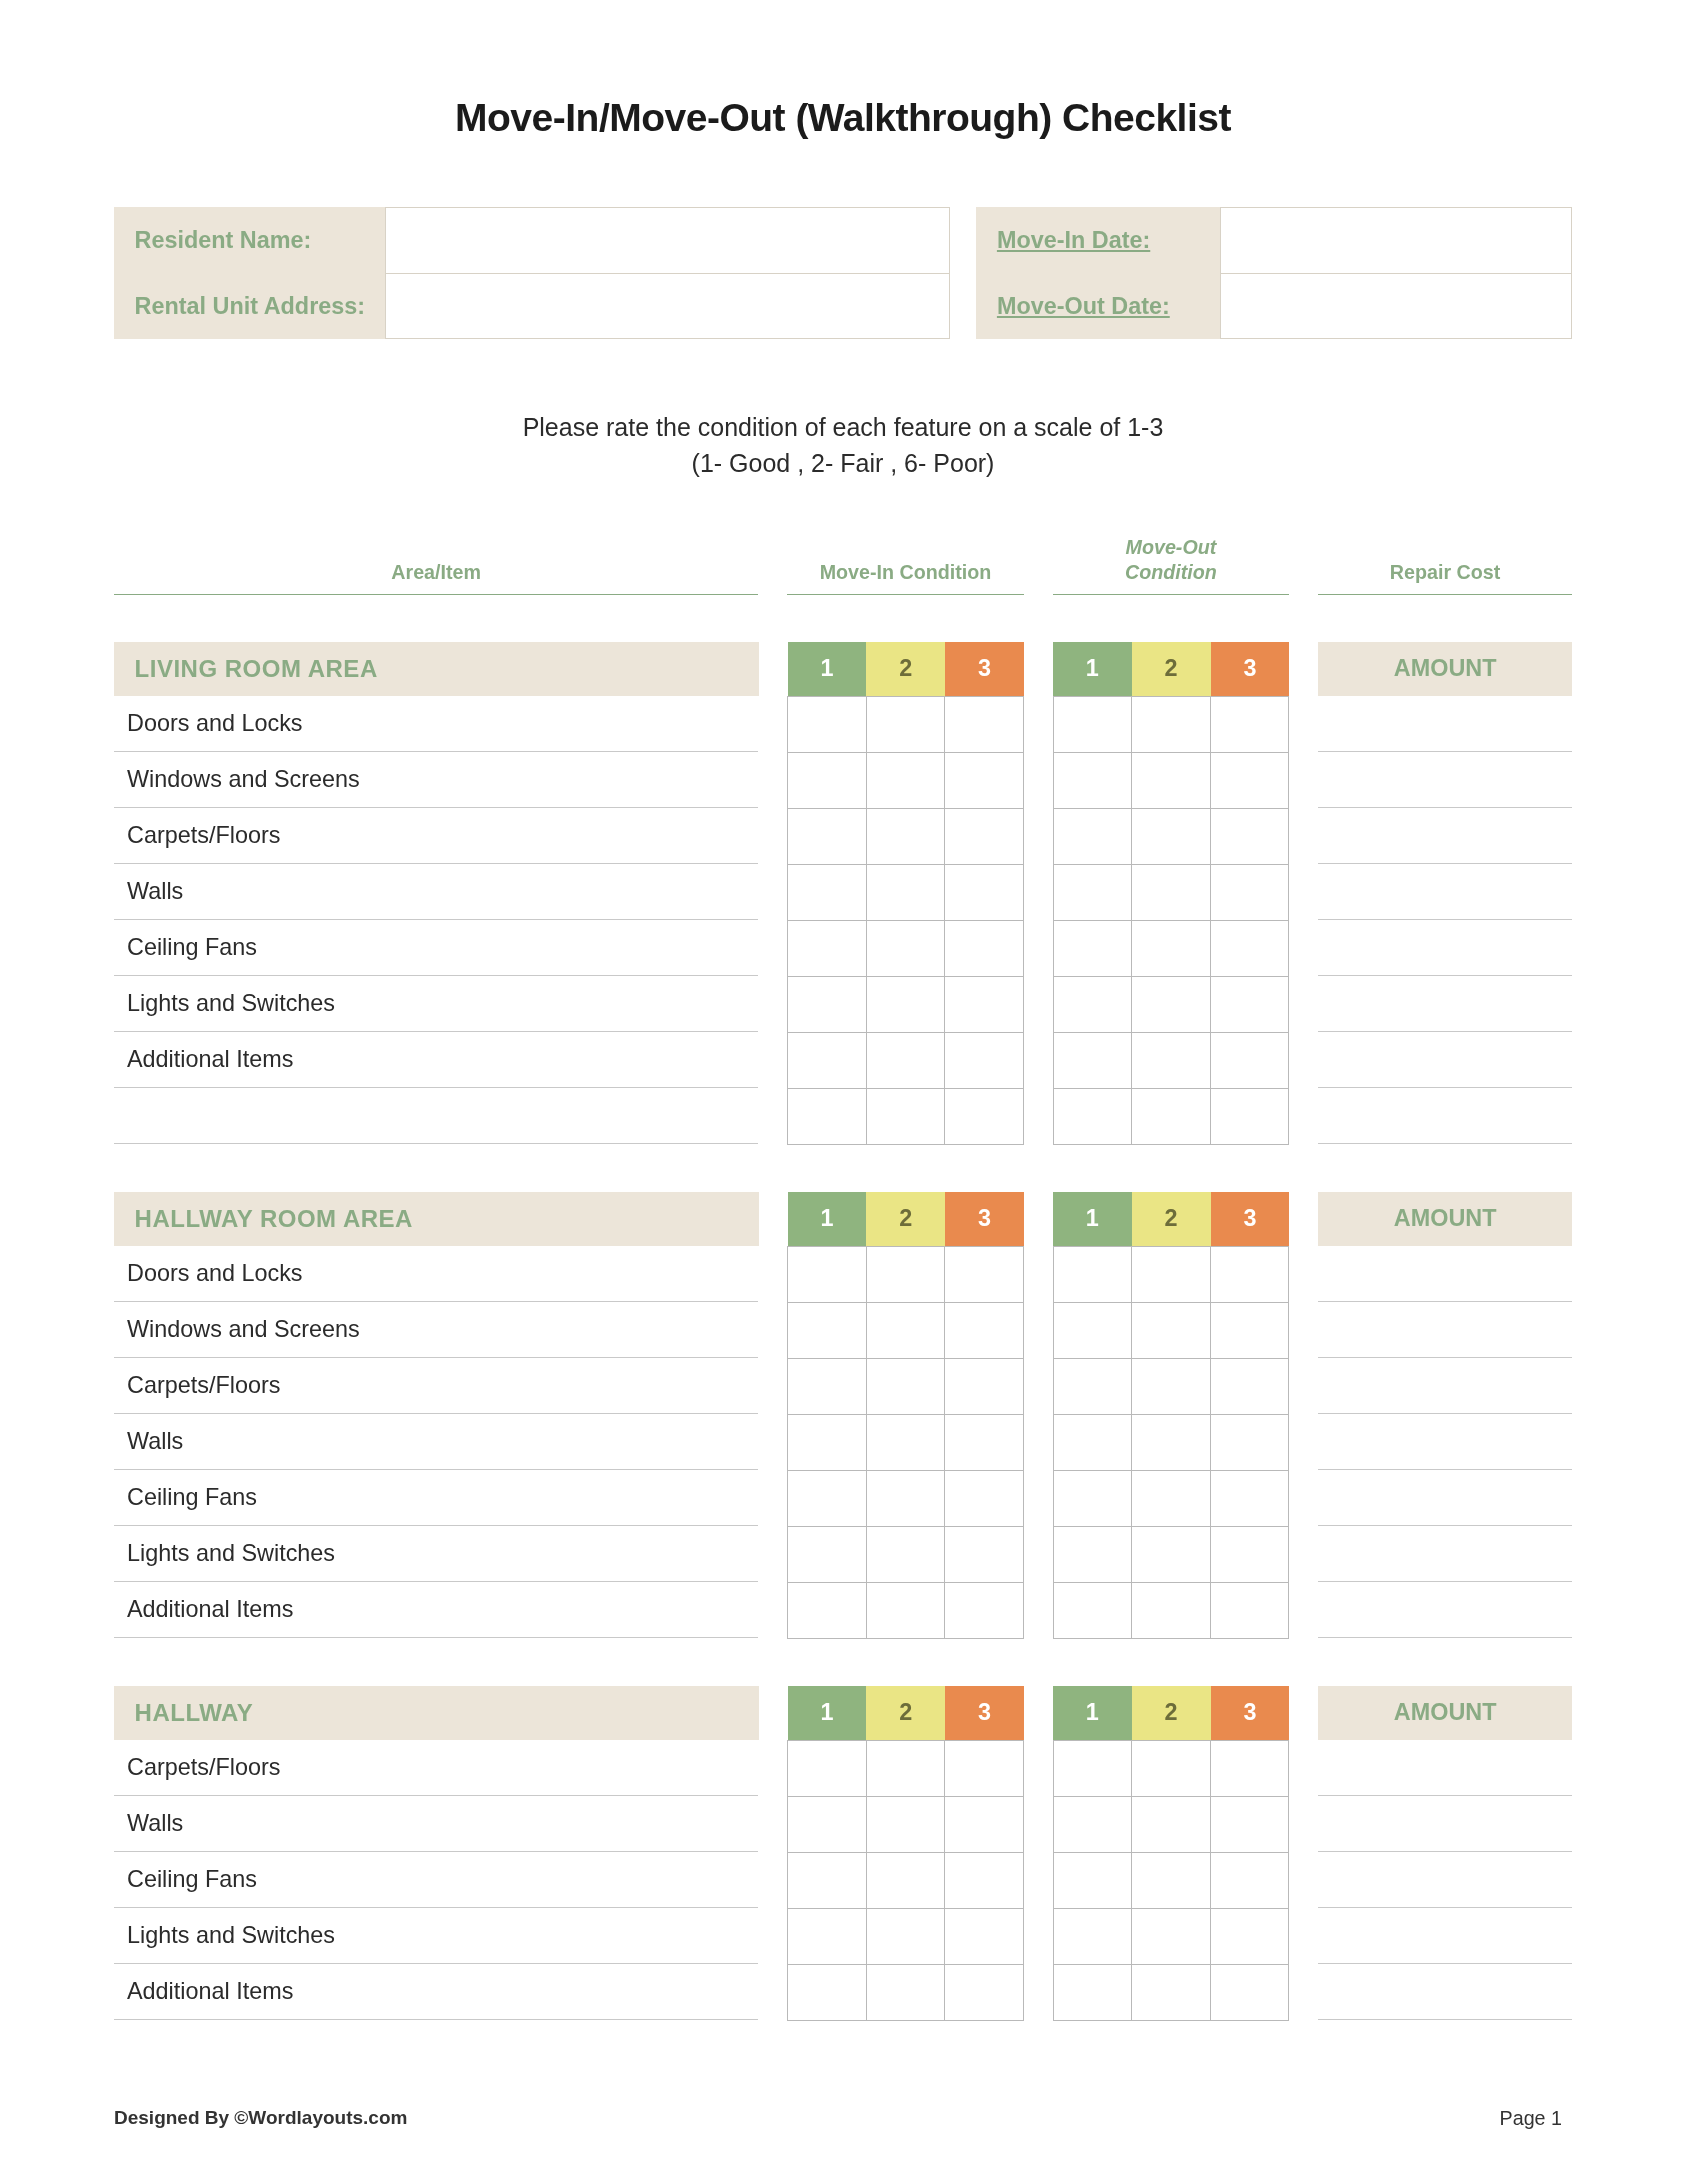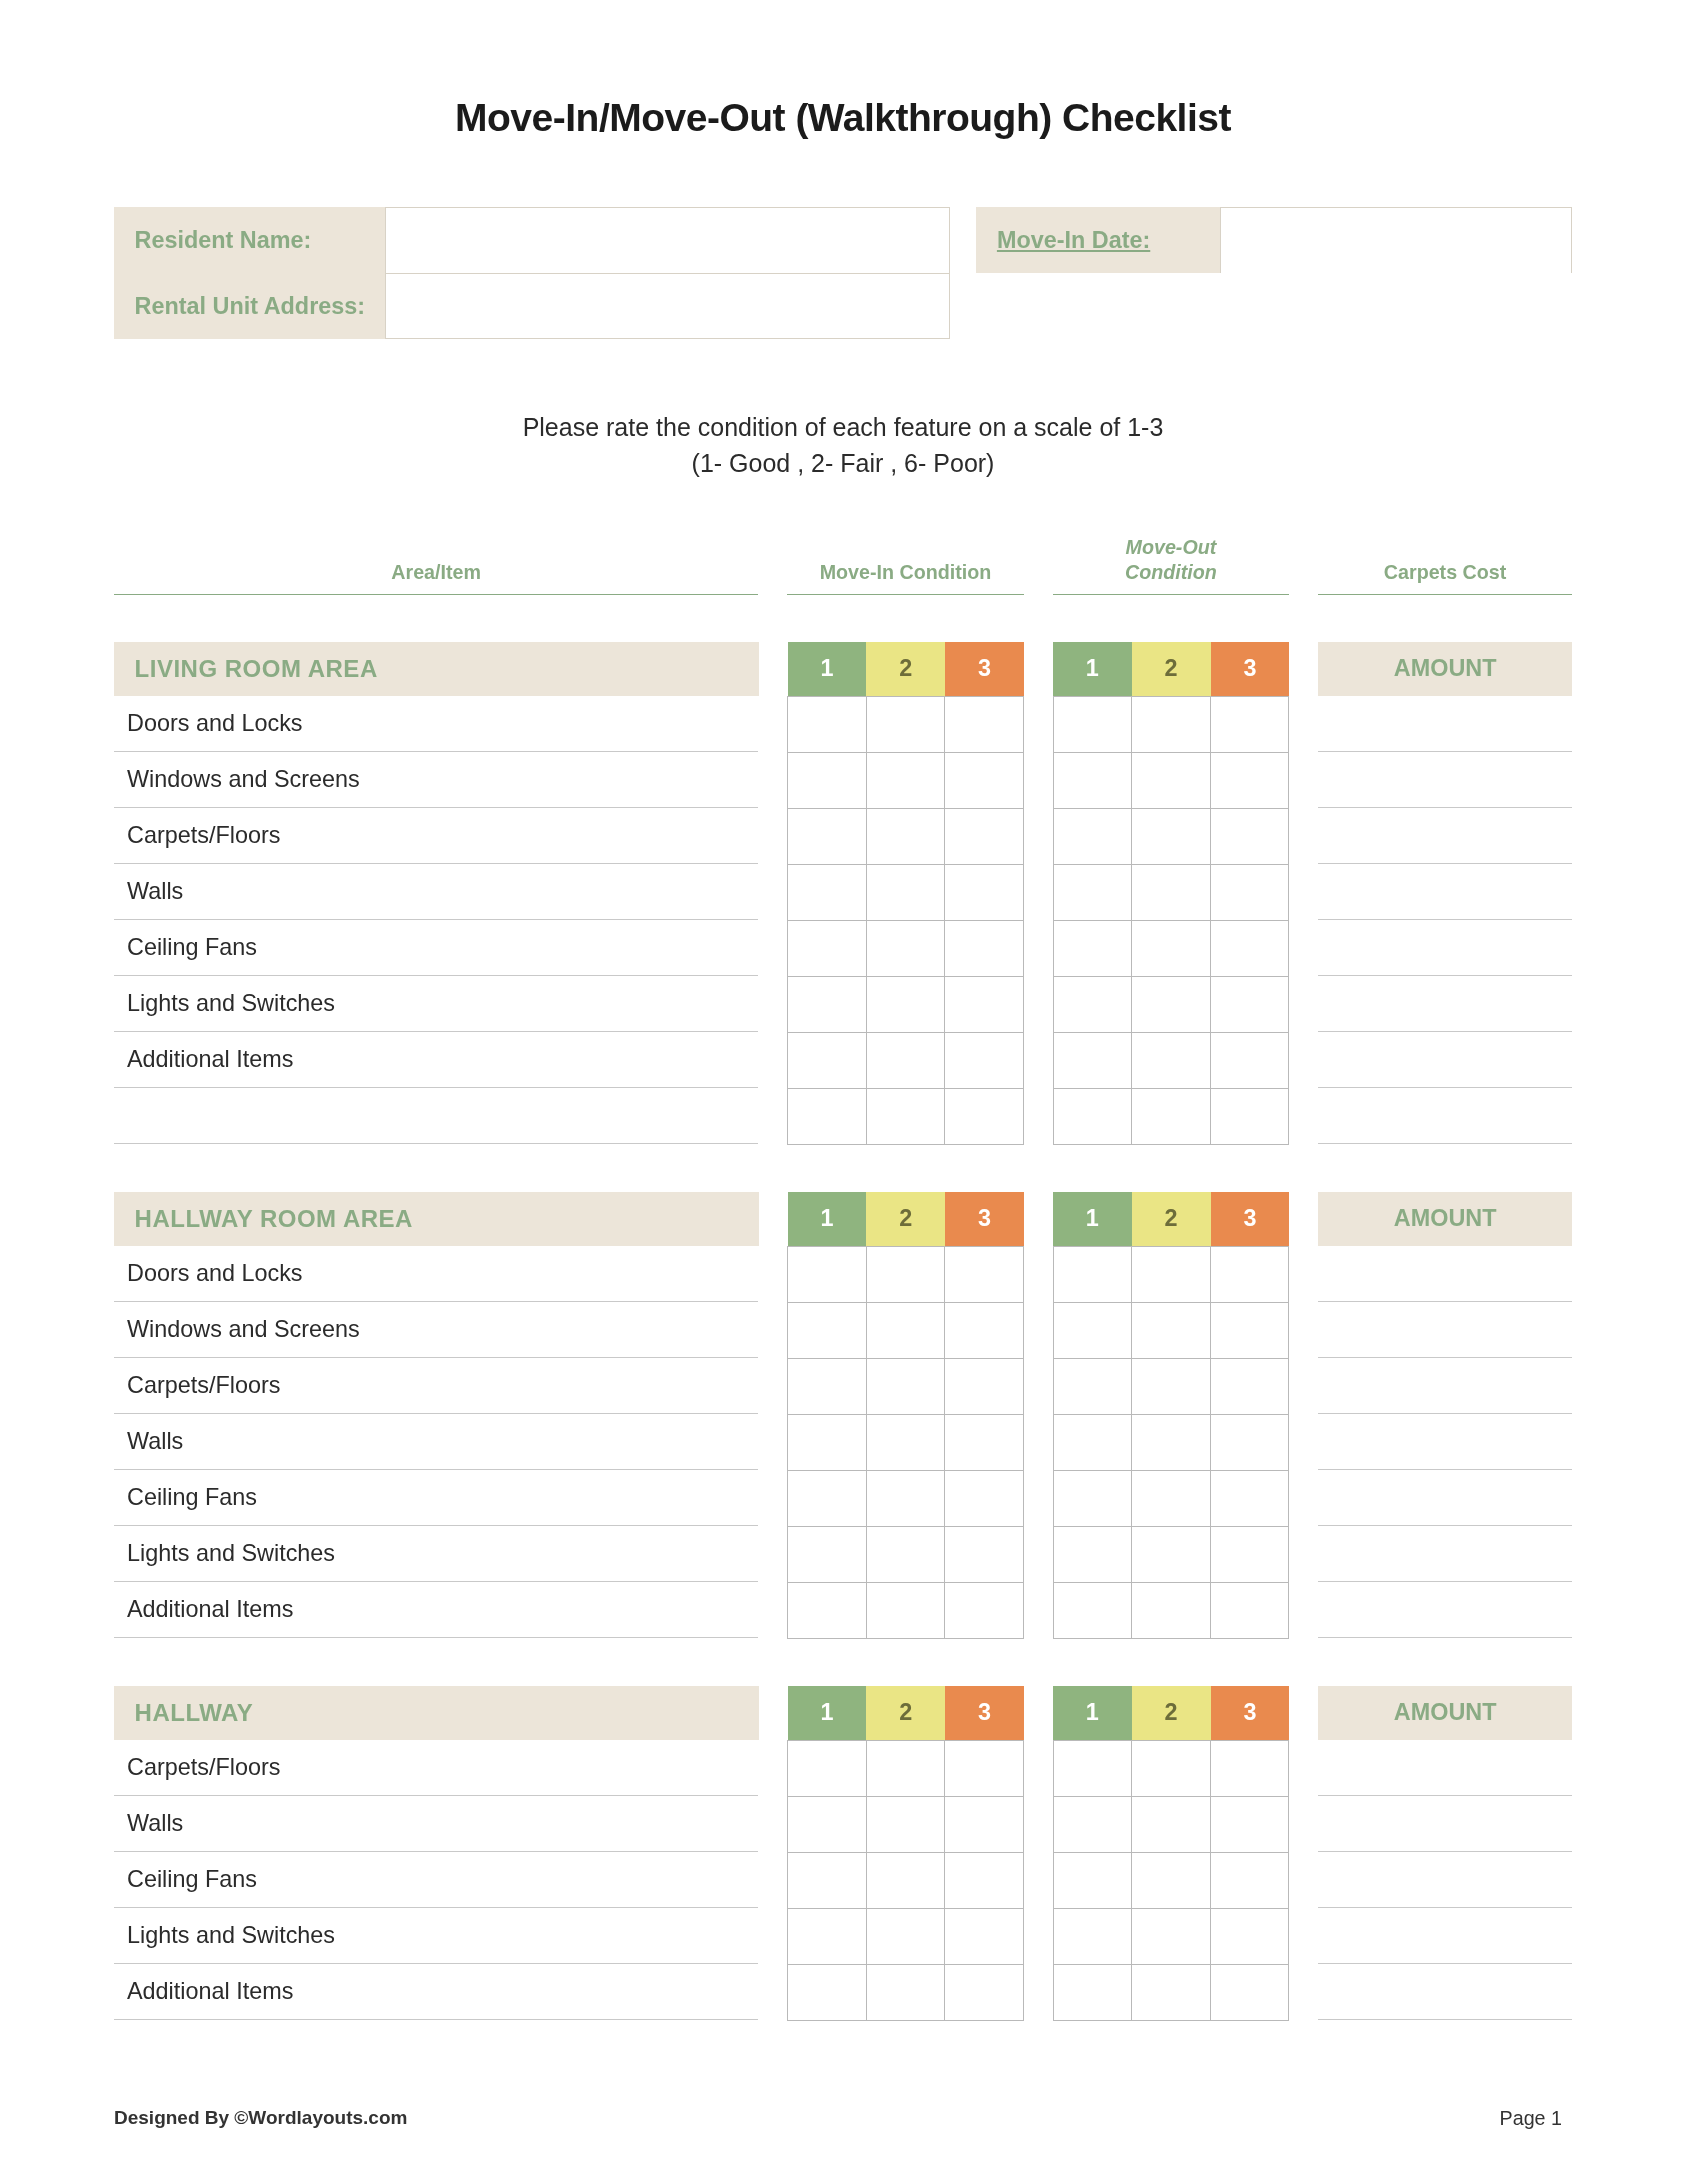--- a/index.html
+++ b/index.html
@@ -204,39 +204,43 @@
         <div class="info-row">
           <div class="info-label">Rental Unit Address:</div>
           <div class="info-field"></div>
         </div>
       </div>
       <div class="info-right">
         <div class="info-row">
           <div class="info-label">Move-In Date:</div>
           <div class="info-field blank-top"></div>
         </div>
+        <div class="info-row">
+          <div class="info-label">Move-Out Date:</div>
+          <div class="info-field"></div>
+        </div>
       </div>
     </div>
 
     <div class="instructions">
       <div>Please rate the condition of each feature on a scale of 1-3</div>
       <div>(1- Good , 2- Fair , 6- Poor)</div>
     </div>
 
     <div class="col-headers">
       <div class="ch ch-area">Area/Item</div>
       <div class="ch-gap"></div>
       <div class="ch ch-mi">Move-In Condition</div>
       <div class="ch-gap"></div>
       <div class="ch ch-mo">
         <div>Move-Out</div>
         <div>Condition</div>
       </div>
       <div class="ch-gap"></div>
-      <div class="ch ch-rc">Carpets Cost</div>
+      <div class="ch ch-rc">Repair Cost</div>
     </div>
 
     <div id="sections-container">
         <div class="section">
           <div class="section-head">
             <div class="sh-title">LIVING ROOM AREA</div>
             <div class="sh-gap"></div>
             <div class="rating-head">
               <div class="cell r1">1</div>
               <div class="cell r2">2</div>

